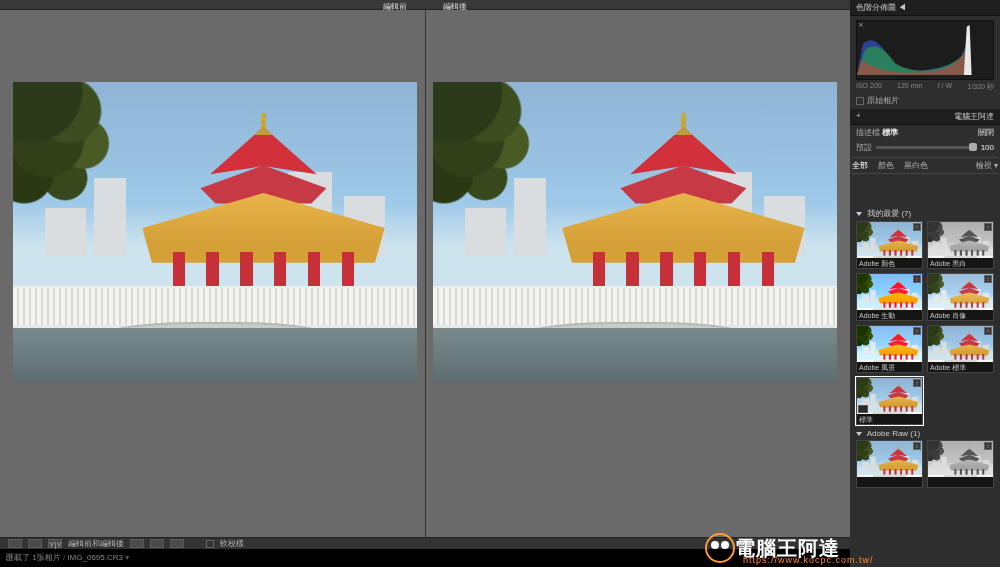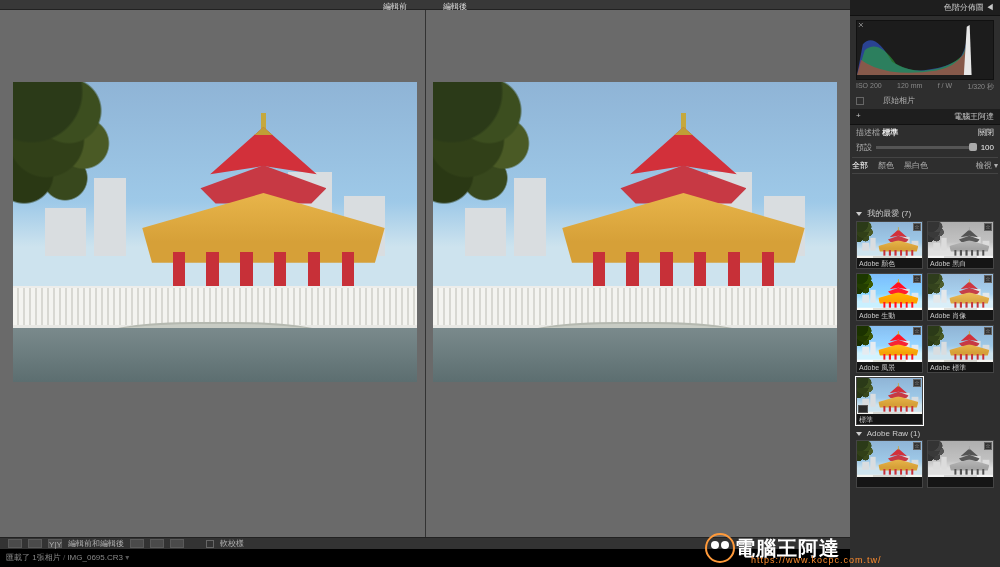--- a/index.html
+++ b/index.html
@@ -52,32 +52,32 @@
         background:linear-gradient(#7a8a8c 0%,#5c6e70 100%);}
   .plat{position:absolute;left:22%;top:80%;width:56%;height:9%;border-radius:50%/60%;
         background:#c8ccc4;border:2px solid #b5b9b0;}
 
   
   .bot-tools{height:12px;background:#333; border-top:1px solid #222;
              display:flex;align-items:center;gap:6px;padding:0 8px;font-size:8px;}
   .tbx{width:14px;height:9px;background:#4a4a4a;border:1px solid #5a5a5a;}
   .foot{height:18px;background:#000;padding:3px 6px;font-size:8px;color:#888;}
   .watermark{position:absolute;right:160px;bottom:4px;font-size:20px;color:#fff;font-weight:bold;letter-spacing:1px; display:flex; align-items:center;}
-  .watermark .url{font-size:9px;color:#ff8c2e;position:absolute;top:22px;left:46px;font-weight:normal;}
+  .watermark .url{font-size:9px;color:#ff8c2e;position:absolute;top:22px;left:38px;font-weight:normal;}
   .face{width:30px;height:30px;border:2px solid #ff9a3a;border-radius:50%;position:relative;}
   .face::before,.face::after{content:'';position:absolute;background:#fff;border-radius:50%;width:8px;height:8px;top:6px;}
   .face::before{left:4px;}.face::after{right:4px;}
 
   
   .right{width:150px;background:#2e2e2e;display:flex;flex-direction:column;font-size:8px;}
-  .sec-head{background:#1e1e1e;padding:2px 6px;text-align:right;color:#c8c8c8;border-bottom:1px solid #111;}
+  .sec-head{background:#1e1e1e;padding:2px 6px;text-align:left;color:#c8c8c8;border-bottom:1px solid #111;}
   .histo{height:60px;margin:4px 6px 2px 6px;background:#1c1c1c;position:relative;border:1px solid #111;}
   .hist-svg{position:absolute;inset:0;}
   .exif{display:flex;justify-content:space-between;font-size:7px;color:#888;margin:0 6px 3px 6px;}
-  .chk-row{display:flex;align-items:center;gap:19px;margin:0 6px 3px 6px;}
+  .chk-row{display:flex;align-items:center;gap:3px;margin:0 6px 3px 6px;}
   .chk{width:8px;height:8px;border:1px solid #666;}
   .kv{display:flex;justify-content:space-between;margin:2px 6px;color:#aaa;}
   .slider-row{display:flex;align-items:center;margin:2px 6px;gap:4px;}
   .slider-track{flex:1;height:3px;background:#555;position:relative;}
   .slider-knob{position:absolute;right:0;top:-3px;width:8px;height:8px;background:#aaa;border-radius:2px;}
   .filters{display:flex;gap:10px;margin:2px 2px;border-top:1px solid #444;border-bottom:1px solid #444;padding:2px 0;}
   .filters span[data-active]{color:#fff;}
   .presets-head{display:flex;justify-content:space-between;margin:2px 6px;font-size:8px;color:#ccc;}
   .tri{display:inline-block;width:0;height:0;border-left:3px solid transparent;border-right:3px solid transparent;border-top:4px solid #ccc;margin-right:3px;}
   .preset-grid{display:grid;grid-template-columns:1fr 1fr;gap:4px;margin:2px 6px;}

